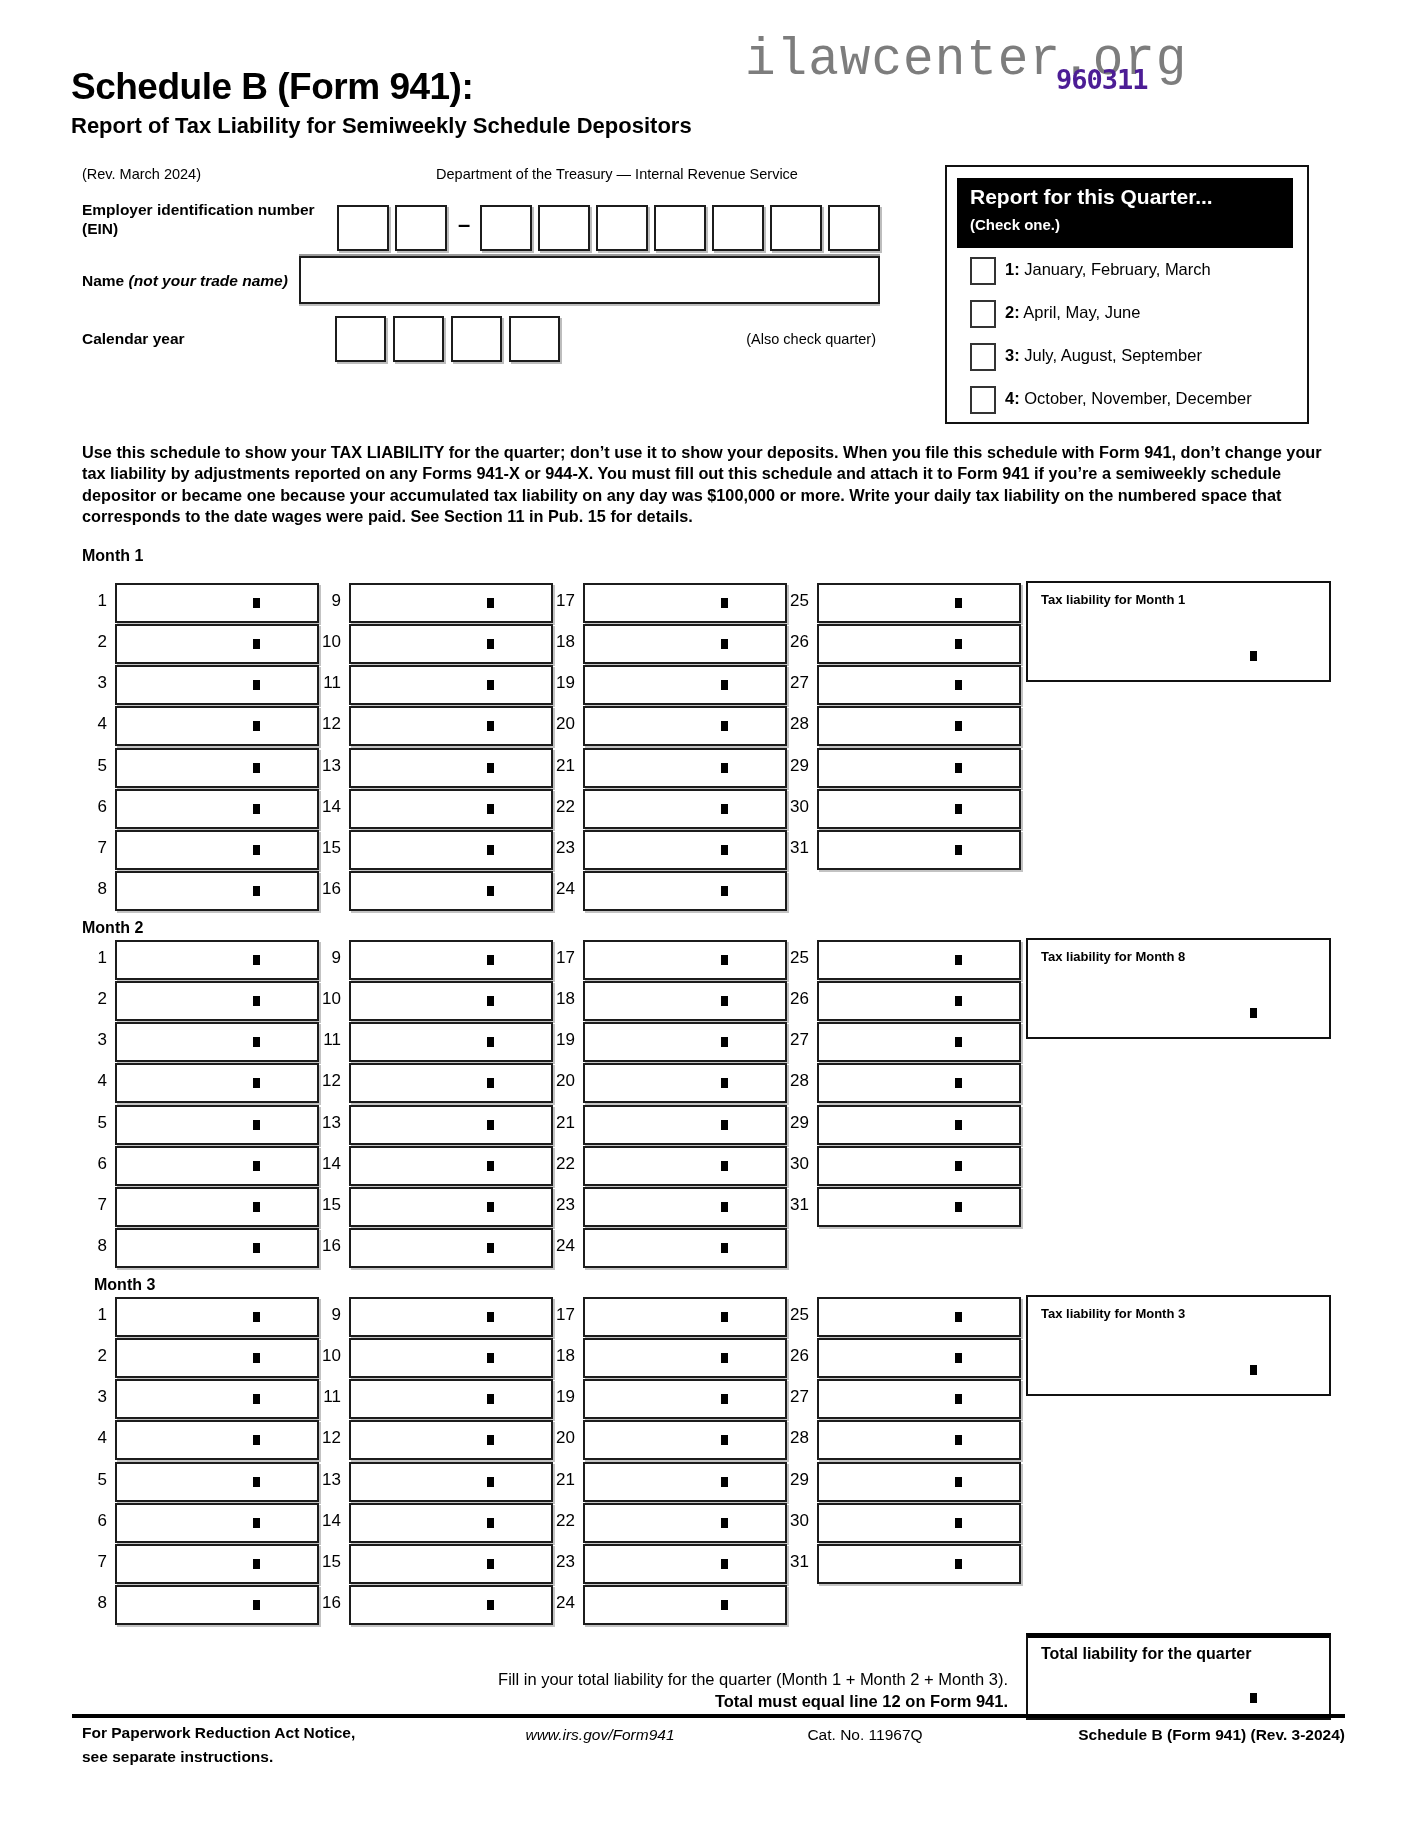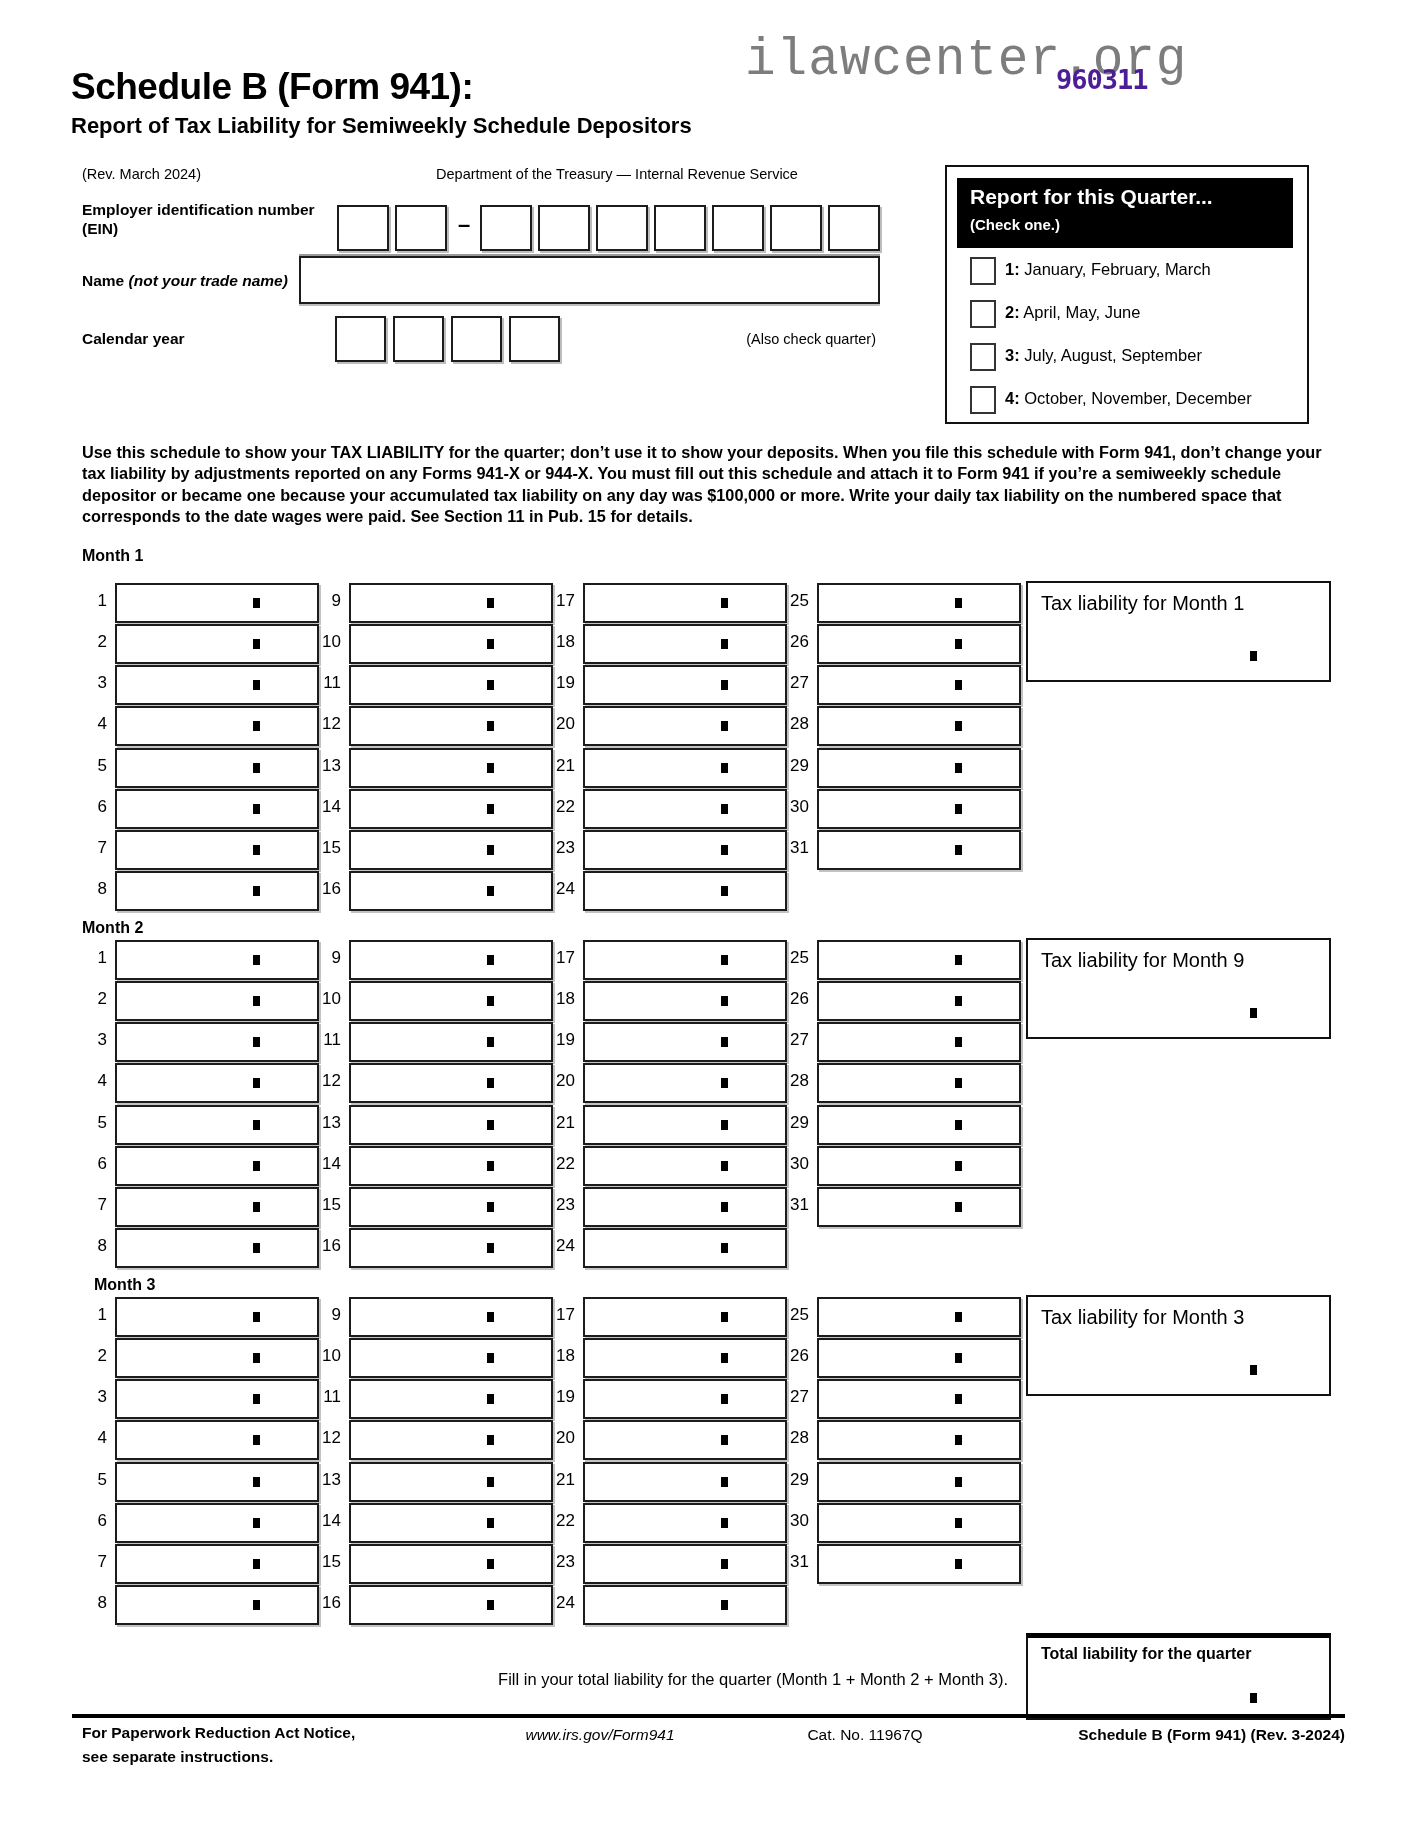--- a/index.html
+++ b/index.html
@@ -34,21 +34,21 @@
   
   .instr{font-size:16.3px;font-weight:bold;line-height:21.4px;width:1256px;text-align:left;}
 
   
   .month-label{position:absolute;left:82px;font-size:16px;font-weight:bold;}
   .daynum{position:absolute;width:34px;text-align:right;font-size:17px;}
   .daybox{position:absolute;width:200px;height:36px;border:2px solid #1c1c1c;background:#fff;box-shadow:2px 2px 0 #c3c3c3;}
   .dot{position:absolute;left:68%;top:50%;width:7px;height:10px;margin-top:-5px;background:#000;}
 
   .liab{position:absolute;left:1026px;width:301px;height:97px;border:2px solid #111;background:#fff;}
-  .liab .liab-t{position:absolute;left:13px;top:9px;font-size:20px;font-weight:normal;white-space:nowrap;}
+  .liab .liab-t{position:absolute;left:13px;top:9px;font-size:13px;font-weight:bold;white-space:nowrap;}
   .liab .dot2{position:absolute;left:222px;top:68px;width:7px;height:10px;background:#000;}
 
   .totalbox{position:absolute;left:1026px;top:1633px;width:301px;height:80px;border:2px solid #111;border-top:5px solid #000;background:#fff;}
   .totalbox .liab-t{position:absolute;left:13px;top:7px;font-size:16px;font-weight:bold;white-space:nowrap;}
   .totalbox .dot2{position:absolute;left:222px;top:55px;width:7px;height:10px;background:#000;}
 
   .fillline{position:absolute;left:350px;width:658px;text-align:right;font-size:16.5px;white-space:nowrap;}
   .rule{position:absolute;left:72px;top:1714px;width:1273px;height:4px;background:#000;}
 
   .foot{font-size:15.5px;white-space:nowrap;}
@@ -363,21 +363,21 @@
       </div>
       <div class="daynum" style="left: 307px; top: 1236px;">16</div>
       <div class="daybox" style="left: 349px; top: 1228px;">
         <span class="dot"></span>
       </div>
       <div class="daynum" style="left: 541px; top: 1236px;">24</div>
       <div class="daybox" style="left: 583px; top: 1228px;">
         <span class="dot"></span>
       </div>
       <div class="liab" style="top: 938px;">
-        <div class="liab-t">Tax liability for Month 9</div>
+        <div class="liab-t">Tax liability for Month 8</div>
         <div class="dot2"></div>
       </div>
       <div class="month-label" style="top: 1276px; margin-left: 12px;">Month 3</div>
       <div class="daynum" style="left: 73px; top: 1305px;">1</div>
       <div class="daybox" style="left: 115px; top: 1297px;">
         <span class="dot"></span>
       </div>
       <div class="daynum" style="left: 307px; top: 1305px;">9</div>
       <div class="daybox" style="left: 349px; top: 1297px;">
         <span class="dot"></span>
@@ -498,20 +498,21 @@
       <div class="daybox" style="left: 583px; top: 1585px;">
         <span class="dot"></span>
       </div>
       <div class="liab" style="top: 1295px;">
         <div class="liab-t">Tax liability for Month 3</div>
         <div class="dot2"></div>
       </div>
     </div>
 
   <div class="fillline" style="top:1670px;">Fill in your total liability for the quarter (Month 1 + Month 2 + Month 3).</div>
+  <div class="fillline" style="top:1692px;font-weight:bold;">Total must equal line 12 on Form 941.</div>
   <div class="totalbox">
     <div class="liab-t">Total liability for the quarter</div>
     <div class="dot2"></div>
   </div>
 
   <div class="rule"></div>
 
   <div class="abs foot foot-b" style="left:82px;top:1724px;">For Paperwork Reduction Act Notice,</div>
   <div class="abs foot foot-b" style="left:82px;top:1748px;">see separate instructions.</div>
   <div class="abs foot foot-i" style="left:480px;top:1726px;width:240px;text-align:center;">www.irs.gov/Form941</div>

